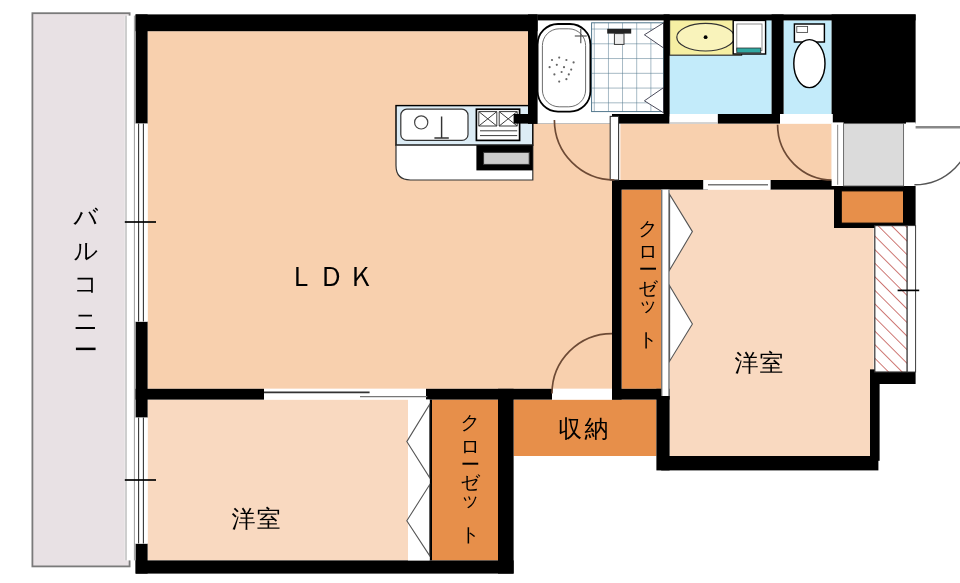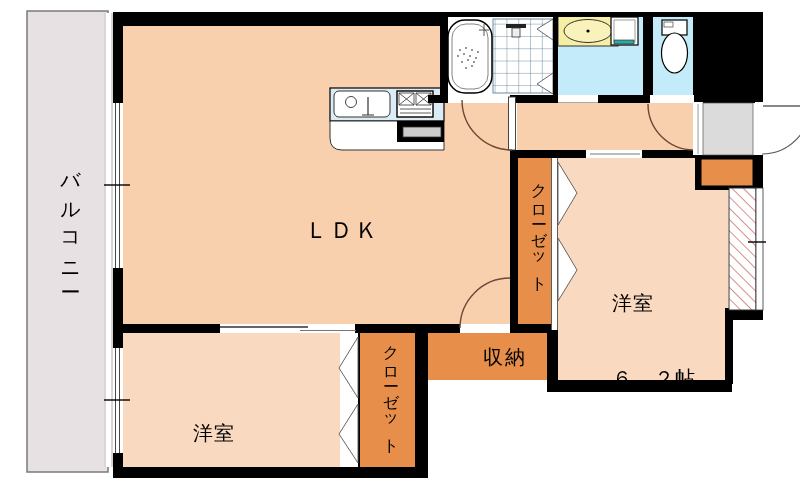--- a/index.html
+++ b/index.html
@@ -2,24 +2,24 @@
 <html><head>
 <meta charset="utf-8">
 <style>
   html,body{margin:0;padding:0;background:#fff;}
   #plan-root{position:relative;width:800px;height:486px;background:#fff;overflow:hidden;
              font-family:"Liberation Sans","DejaVu Sans",sans-serif;}
   #plan-svg{position:absolute;left:0;top:0;}
   .lbl{position:absolute;color:#000;white-space:pre;}
   .lbl-v{writing-mode:vertical-rl;text-orientation:upright;}
   .balcony-lbl{left:57px;top:158px;width:28px;height:170px;font-size:20px;letter-spacing:8px;}
-  .ldk-lbl{left:240px;top:160px;width:140px;text-align:right;font-size:23px;line-height:28px;letter-spacing:2px;}
+  .ldk-lbl{left:240px;top:160px;width:140px;text-align:left;font-size:23px;line-height:28px;letter-spacing:2px;}
   .r62-lbl{left:612px;top:241px;font-size:20px;line-height:25px;letter-spacing:1px;}
   .r53-lbl{left:193px;top:371px;font-size:20px;line-height:25px;letter-spacing:1px;}
-  .sto-lbl{left:447px;top:344px;width:80px;text-align:right;font-size:20px;letter-spacing:2px;}
+  .sto-lbl{left:447px;top:344px;width:80px;text-align:center;font-size:20px;letter-spacing:2px;}
   .cl1-lbl{left:523px;top:172px;width:26px;height:140px;font-size:16px;letter-spacing:4px;}
   .cl2-lbl{left:375px;top:334px;width:26px;height:136px;font-size:16px;letter-spacing:4px;}
 </style>
 </head>
 <body>
 
 <div id="plan-root">
 <svg id="plan-svg" width="800" height="486" viewBox="0 0 800 486">
   <defs>
     <pattern id="hatch" width="8" height="8" patternUnits="userSpaceOnUse" patternTransform="rotate(-45)">
@@ -195,21 +195,20 @@
     <line x1="748" y1="242" x2="766" y2="242"></line>
   </g>
 </svg>
 
   <div class="lbl lbl-v balcony-lbl">バルコニー</div>
   <div class="lbl ldk-lbl">
     <div>ＬＤＫ</div>
   </div>
   <div class="lbl r62-lbl">
     <div>洋室</div>
-    <div>６．２帖</div>
   </div>
   <div class="lbl r53-lbl">
     <div>洋室</div>
     
   </div>
   <div class="lbl sto-lbl">収納</div>
   <div class="lbl lbl-v cl1-lbl">クローゼット</div>
   <div class="lbl lbl-v cl2-lbl">クローゼット</div>
 </div>
 

